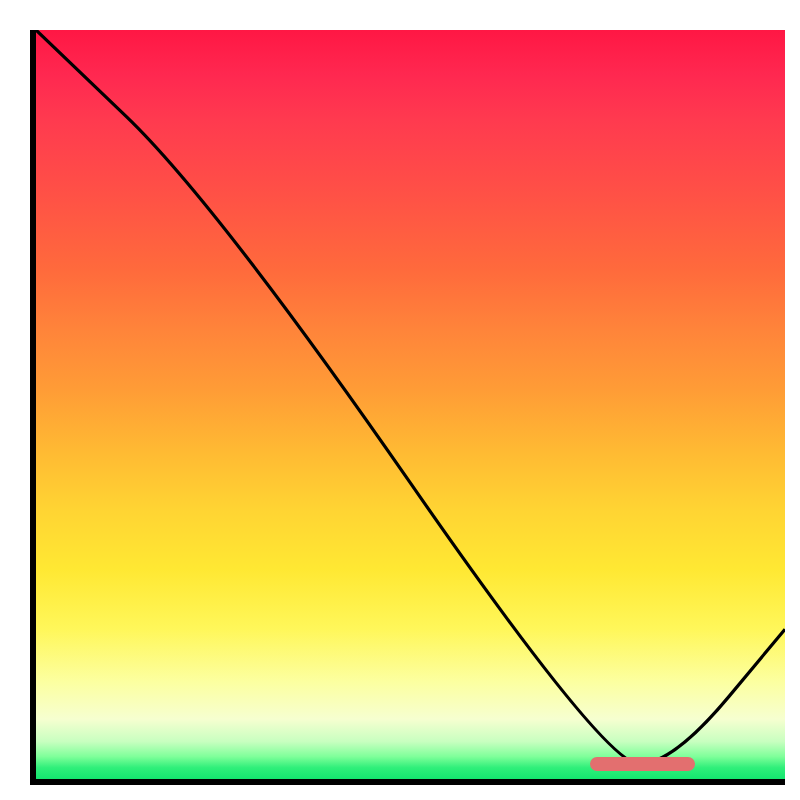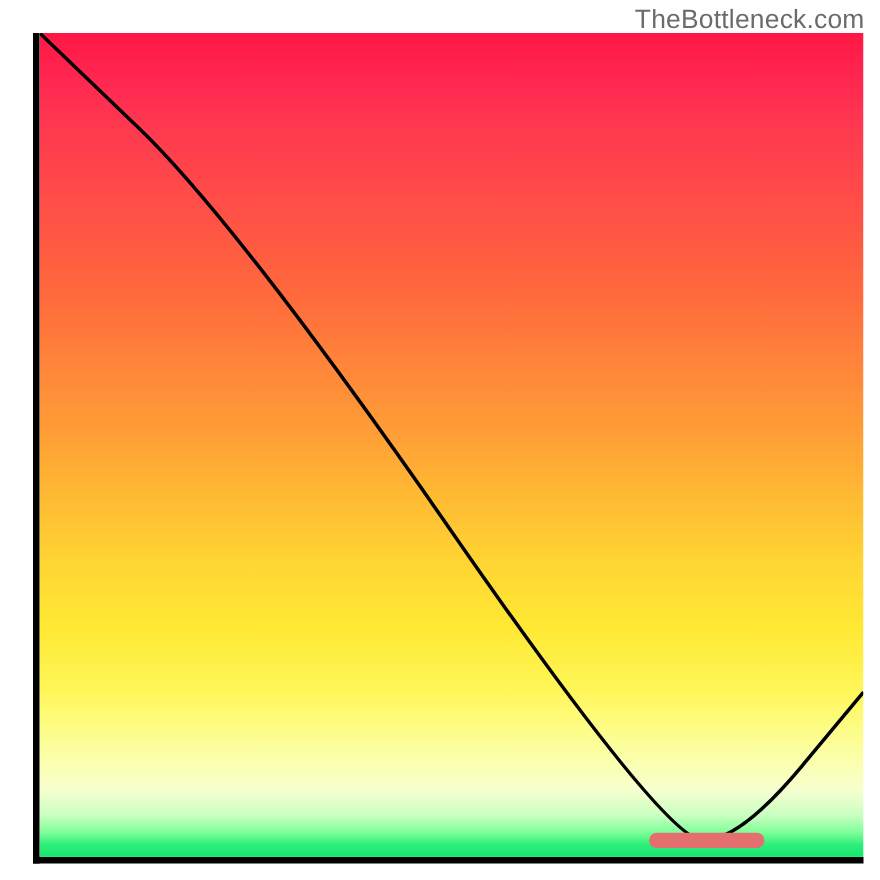--- a/index.html
+++ b/index.html
@@ -81,21 +81,20 @@
     height: 14px;
     border-radius: 7px;
     background: #e36f6f;
   }
 </style>
 </head>
 <body>
 
 <div class="container">
 
-  <div class="watermark">TheBottleneck.com</div>
 
   <div class="axes"></div>
 
   <div class="plot-area">
     <div class="gradient"></div>
 
     <svg class="curve" viewBox="0 0 749 749" preserveAspectRatio="none">
       <path id="curve-path" d="M 0 0 Q 0 0 89.88 86.13499999999999 Q 179.76 172.26999999999998 374.5 453.145 Q 569.24 734.02 602.9449999999999 734.02 Q 636.65 734.02 692.825 666.61 T 749 599.2" fill="none" stroke="#000" stroke-width="3.2"></path>
     </svg>
 

